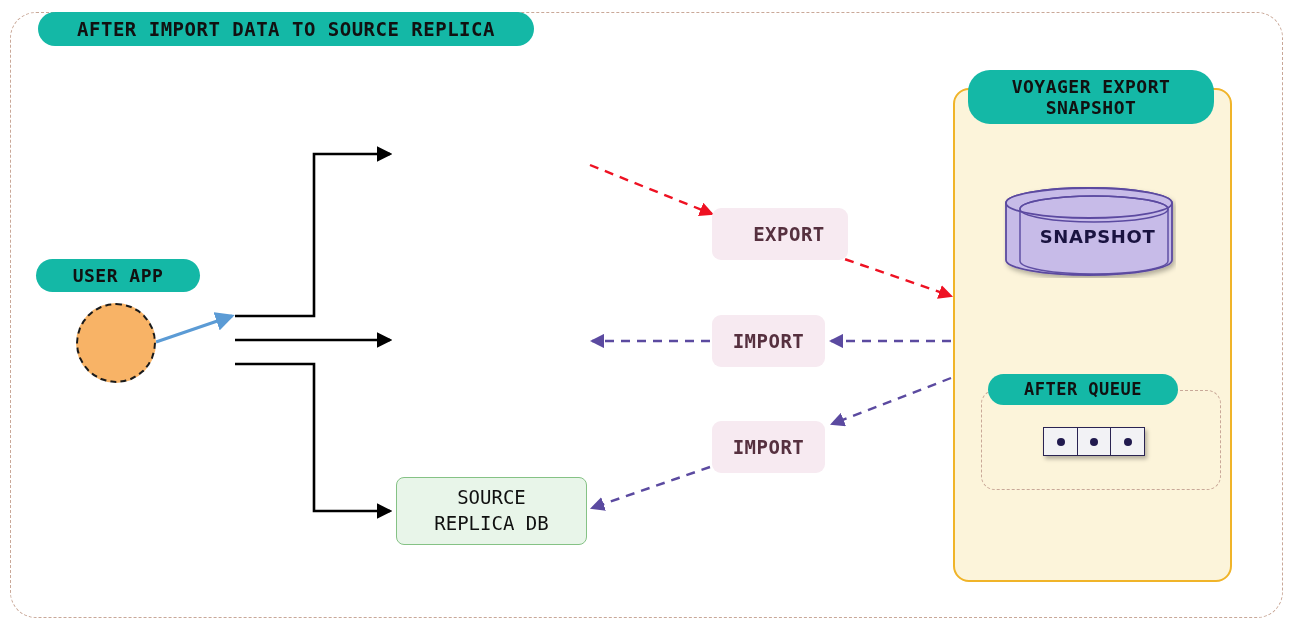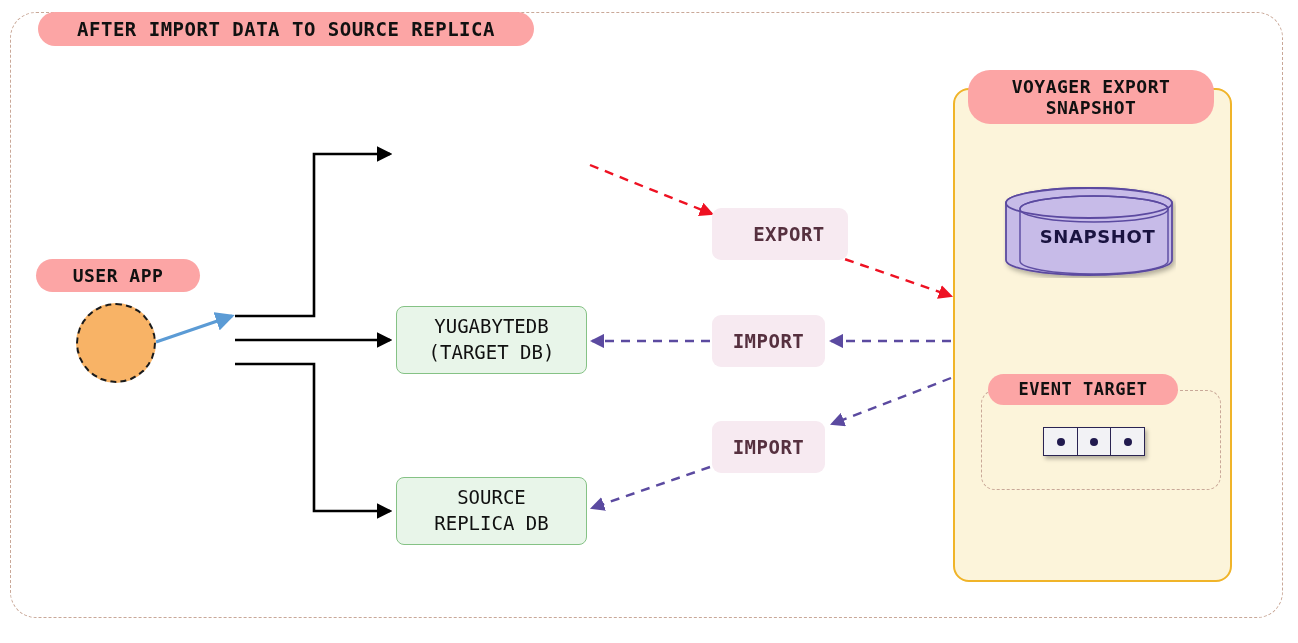--- a/index.html
+++ b/index.html
@@ -26,21 +26,21 @@
     top: 0;
     left: 0;
     width: 1298px;
     height: 643px;
     pointer-events: none;
   }
 
   
   .pill {
     position: absolute;
-    background: #fca5a5;
+    background: #14b8a6;
     border-radius: 22px;
     color: #111111;
     font-family: "DejaVu Sans Mono", "Liberation Mono", monospace;
     font-weight: bold;
     display: flex;
     align-items: center;
     justify-content: center;
     text-align: right;
     letter-spacing: 0.5px;
     white-space: pre;
@@ -248,36 +248,34 @@
       <g filter="url(#cylShadow)">
         <path d="M3 18 a 83 15 0 0 1 166 0 L169 75 a 83 15 0 0 1 -166 0 Z" fill="#c7bbe8" stroke="#5b4aa0" stroke-width="1.8"></path>
         <ellipse cx="86" cy="18" rx="83" ry="15" fill="#c7bbe8" stroke="#5b4aa0" stroke-width="1.8"></ellipse>
       </g>
       <path d="M17 24 a 74 13 0 0 1 148 0 L165 76 a 74 13 0 0 1 -148 0 Z" fill="none" stroke="#5b4aa0" stroke-width="1.5" opacity="0.95"></path>
       <ellipse cx="91" cy="24" rx="74" ry="13" fill="none" stroke="#5b4aa0" stroke-width="1.5"></ellipse>
     </svg>
     <div class="cyl-label">SNAPSHOT</div>
   </div>
 
-  <div class="pill" id="event-queue-pill">EVENT TARGET</div>
+  <div class="pill" id="event-queue-pill">AFTER QUEUE</div>
   <div id="event-queue-container"></div>
   <div id="queue-cells">
     <div class="queue-cell">
         <span class="queue-dot"></span>
       </div>
     <div class="queue-cell">
         <span class="queue-dot"></span>
       </div>
     <div class="queue-cell">
         <span class="queue-dot"></span>
       </div>
   </div>
 
-  <div class="db-box" id="target-db-box">YUGABYTEDB
-(TARGET DB)</div>
   <div class="db-box" id="replica-db-box">SOURCE
 REPLICA DB</div>
 
   <div class="op-label" id="export-label">EXPORT</div>
   <div class="op-label" id="import-target-label">IMPORT</div>
   <div class="op-label" id="import-replica-label">IMPORT</div>
 
   <div class="pill" id="user-app-pill">USER APP</div>
   <div id="user-app-circle"></div>
 

